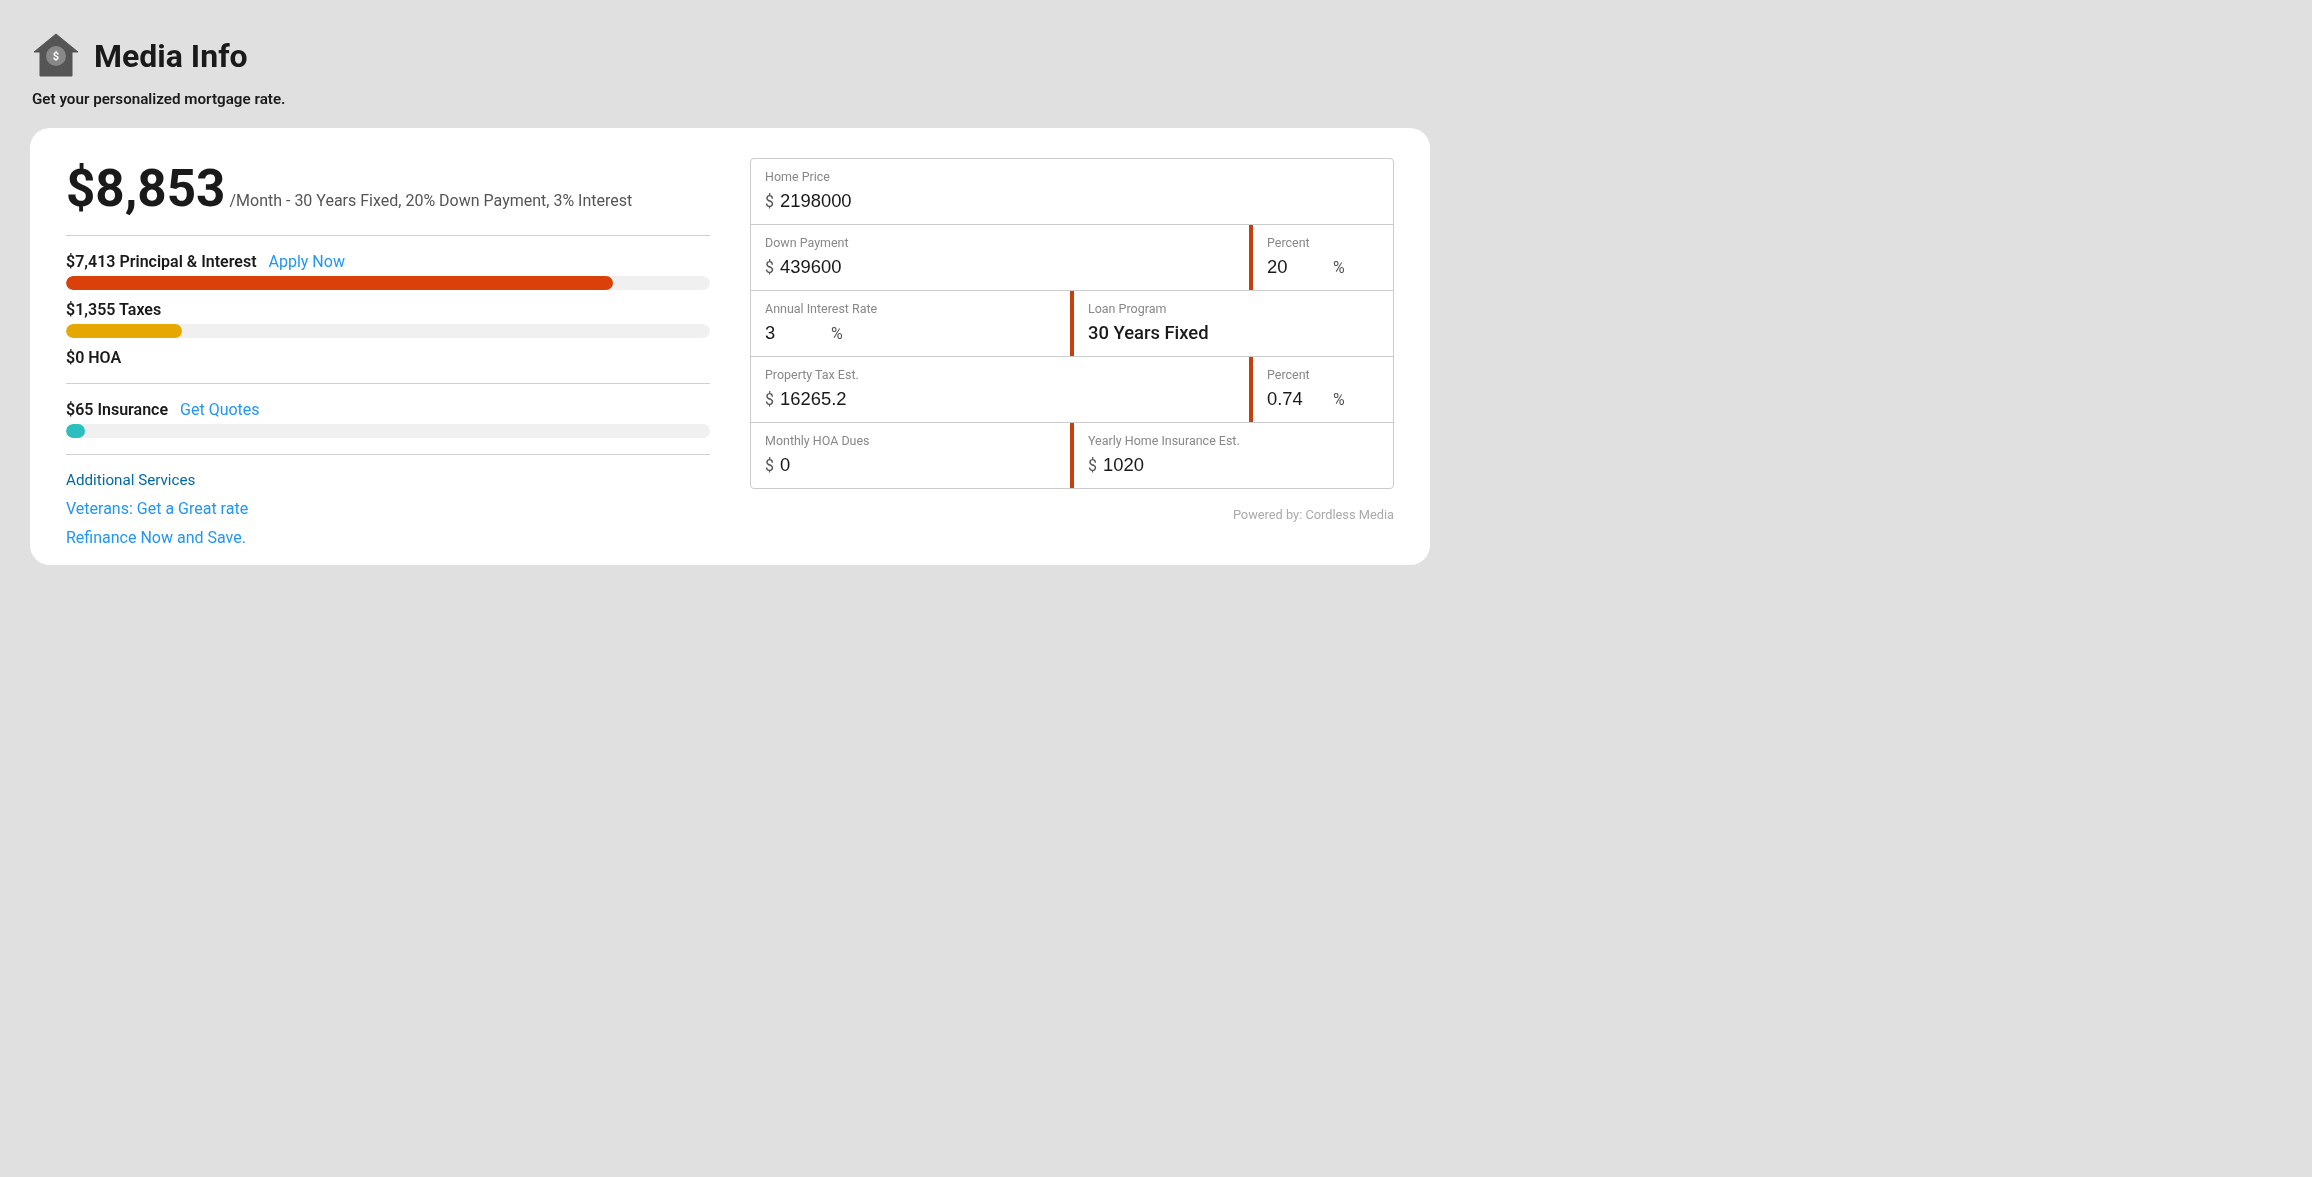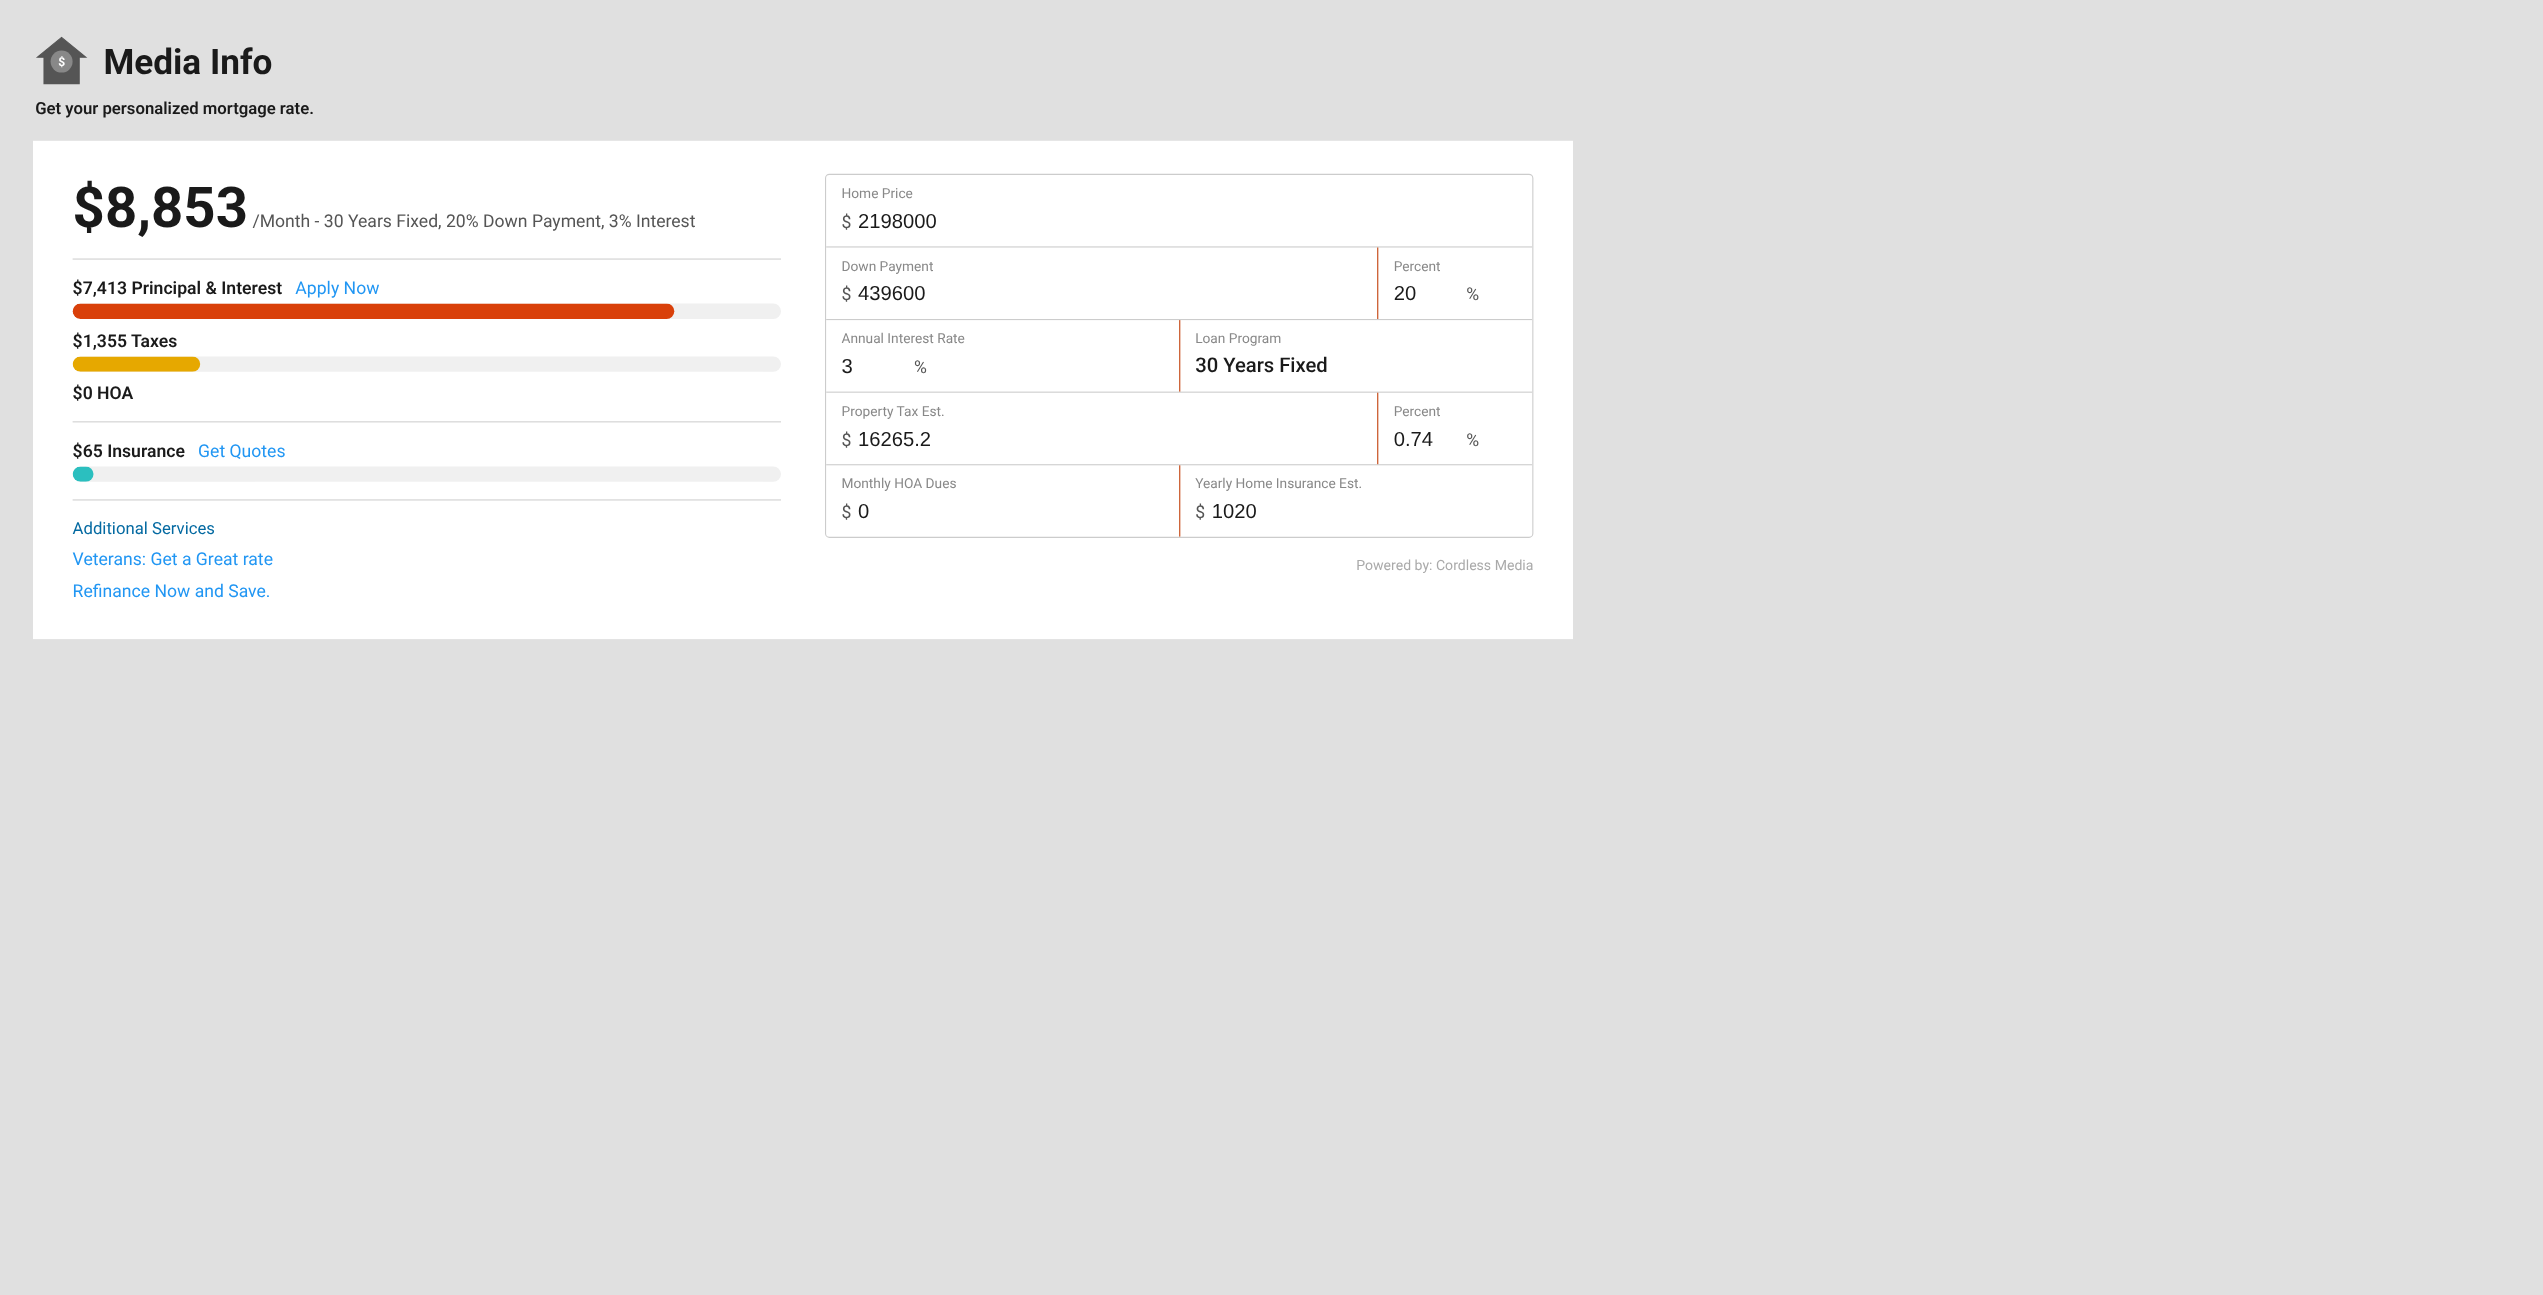--- a/index.html
+++ b/index.html
@@ -26,22 +26,22 @@
     }
     .subtitle {
       font-size: 0.95rem;
       font-weight: 600;
       color: #1a1a1a;
       margin-bottom: 20px;
       margin-left: 2px;
     }
     .card {
       background: #ffffff;
-      border-radius: 0;
-      padding: 30px 36px 24px;
+      border-radius: 20px;
+      padding: 30px 36px 8px;
       max-width: 1400px;
     }
     .card-body {
       display: flex;
       gap: 40px;
     }
     .left-panel {
       flex: 1;
       min-width: 0;
     }
@@ -124,21 +124,21 @@
       overflow: hidden;
     }
     .field-row {
       display: flex;
       border-bottom: 1px solid #ccc;
     }
     .field-row:last-child { border-bottom: none; }
     .field-box {
       flex: 1;
       padding: 10px 14px 12px;
-      border-right: 1px solid #c2410c;
+      border-right: 4px solid #c2410c;
       min-width: 0;
     }
     .field-box:last-child { border-right: none; }
     .field-label {
       font-size: 0.78rem;
       color: #888;
       margin-bottom: 6px;
     }
     .field-value-row {
       display: flex;

